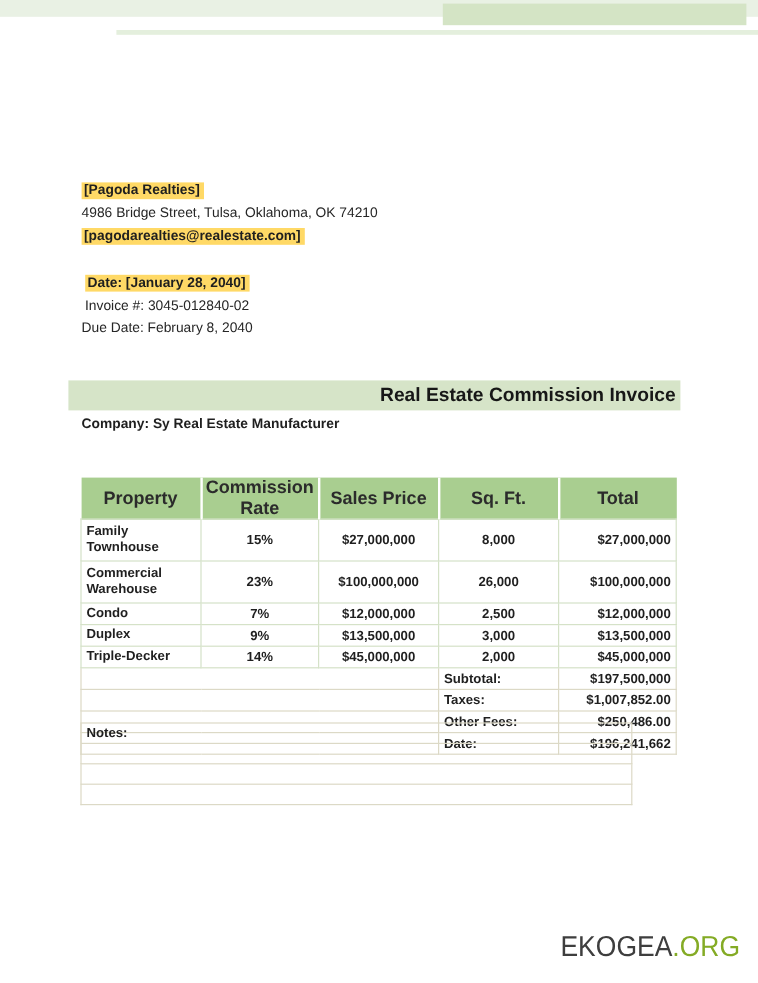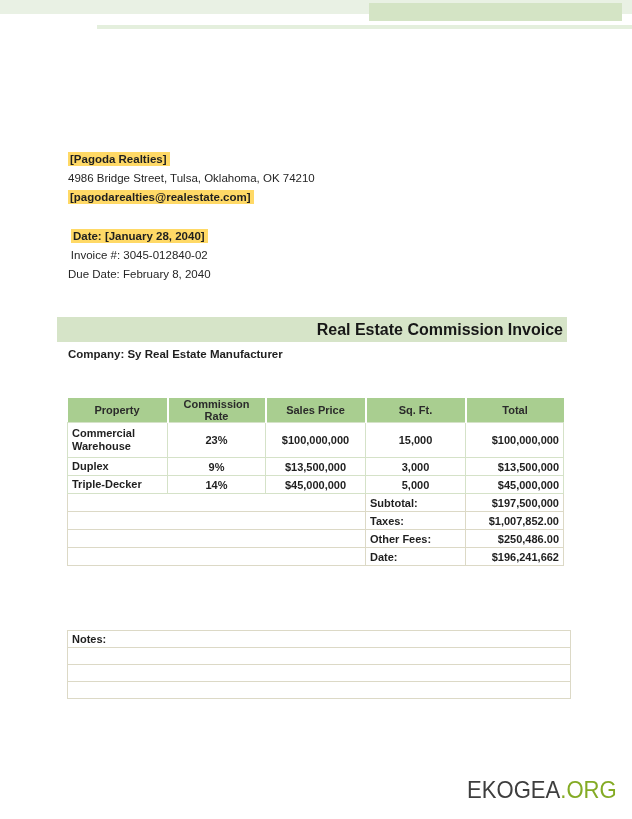--- a/index.html
+++ b/index.html
@@ -32,40 +32,40 @@
   table.invoice {
     position:absolute; left:67px; top:398px; width:496px;
     border-collapse:collapse; table-layout:fixed;
   }
   table.invoice col.c1 { width:100px; }
   table.invoice col.c2 { width:98px; }
   table.invoice col.c3 { width:100px; }
   table.invoice col.c4 { width:100px; }
   table.invoice col.c5 { width:98px; }
   table.invoice th {
-    background:#a9ce90; color:#2b2b2b; font-size:11px; font-weight:700;
+    background:#a9ce90; color:#2b2b2b; font-size:15px; font-weight:700;
     height:19px; padding:0 3px; border-left:2px solid #ffffff;
   }
   table.invoice th:first-child { border-left:none; }
   table.invoice td {
     font-size:11px; font-weight:700; color:#1f1f1f;
     border:1px solid #d5e2c8; padding:0 4px; box-sizing:border-box;
   }
   tr.item-tall td { height:35px; }
   tr.item td      { height:18px; }
   td.prop  { text-align:left; line-height:13px; }
   td.mid   { text-align:center; }
   td.tot   { text-align:right; }
   tr.sum td { border-color:#dcd9c6; height:18px;margin-left:16px; }
   td.sum-empty { border-left-color:#dcd9c6; }
   td.sum-label { text-align:left; padding-left:5px; }
   td.sum-value { text-align:right; }
 
   
-  .notes { position:absolute; left:67px; top:630px; width:504px; box-sizing:border-box; }
+  .notes { position:absolute; left:67px; top:602px; width:460px; box-sizing:border-box; }
   .notes .nrow { box-sizing:border-box; border:1px solid #dcd9c6; border-top:none; height:17px; }
   .notes .nhead { border-top:1px solid #dcd9c6; height:18px; font-size:11px; font-weight:700;
                   line-height:17px; padding-left:4px; }
 
   
   .footer {
     position:absolute; right:15px; top:776px;
     font-size:24px; font-weight:400; color:#3e3e3e; letter-spacing:0px;
     transform:scaleX(0.92); transform-origin:100% 50%; white-space:nowrap;
   }
@@ -110,38 +110,52 @@
       </colgroup>
     <tbody>
         <tr>
       <th>Property</th>
       <th>Commission Rate</th>
       <th>Sales Price</th>
       <th>Sq. Ft.</th>
       <th>Total</th>
     </tr>
     <tr class="item-tall">
+      <td class="prop">Family Townhouse</td>
+      <td class="mid">15%</td>
+      <td class="mid">$27,000,000</td>
+      <td class="mid">8,000</td>
+      <td class="tot">$27,000,000</td>
+    </tr>
+    <tr class="item-tall">
       <td class="prop">Commercial Warehouse</td>
       <td class="mid">23%</td>
       <td class="mid">$100,000,000</td>
-      <td class="mid">15,000</td>
+      <td class="mid">26,000</td>
       <td class="tot">$100,000,000</td>
+    </tr>
+    <tr class="item">
+      <td class="prop">Condo</td>
+      <td class="mid">7%</td>
+      <td class="mid">$12,000,000</td>
+      <td class="mid">2,500</td>
+      <td class="tot">$12,000,000</td>
     </tr>
     <tr class="item">
       <td class="prop">Duplex</td>
       <td class="mid">9%</td>
       <td class="mid">$13,500,000</td>
       <td class="mid">3,000</td>
       <td class="tot">$13,500,000</td>
     </tr>
     <tr class="item">
       <td class="prop">Triple-Decker</td>
       <td class="mid">14%</td>
       <td class="mid">$45,000,000</td>
-      <td class="mid">5,000</td>
+      <td class="mid">2,000</td>
       <td class="tot">$45,000,000</td>
     </tr>
     <tr class="sum">
       <td class="sum-empty" colspan="3"></td>
       <td class="sum-label">Subtotal:</td>
       <td class="sum-value">$197,500,000</td>
     </tr>
     <tr class="sum">
       <td class="sum-empty" colspan="3"></td>
       <td class="sum-label">Taxes:</td>

